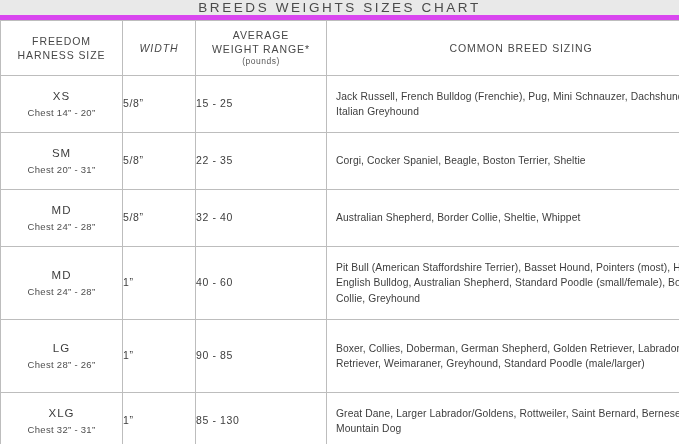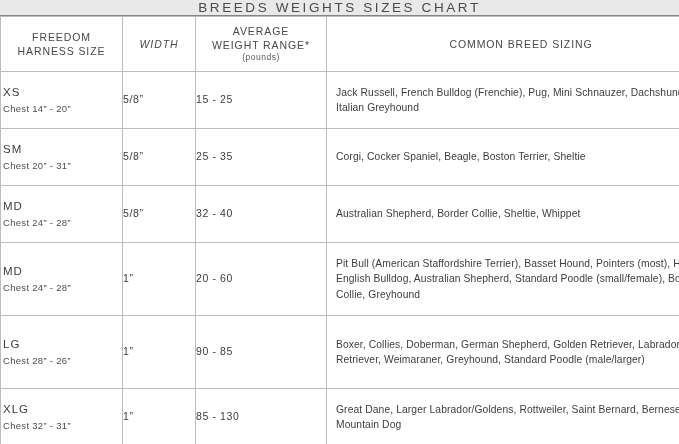--- a/index.html
+++ b/index.html
@@ -20,21 +20,21 @@
     box-sizing: border-box;
     display: flex;
     flex-direction: column;
   }
   .title-bar {
     background: #e9e9e9;
     height: 30px;
     display: flex;
     align-items: center;
     justify-content: center;
-    border-bottom: 1px solid #d946ef;
+    border-bottom: 5px solid #d946ef;
   }
   .title-bar .title {
     font-size: 13.5px;
     letter-spacing: 2.6px;
     color: #4a4a4a;
     font-weight: normal;
   }
   table {
     border-collapse: collapse;
     width: 679px;
@@ -65,21 +65,21 @@
     font-size: 8.5px;
     letter-spacing: 0.5px;
     color: #5a5a5a;
   }
   tbody td {
     height: 44px;
     font-size: 10.5px;
     line-height: 1.45;
   }
   .cell-size {
-    text-align: left;
+    text-align: center;
     padding: 4px 2px;
   }
   .cell-size .sz {
     display: block;
     font-size: 11.5px;
     letter-spacing: 1px;
     color: #3d3d3d;
     margin-bottom: 2px;
   }
   .cell-size .chest {
@@ -143,41 +143,41 @@
         <td class="cell-center">15 - 25</td>
         <td class="cell-breeds">Jack Russell, French Bulldog (Frenchie), Pug, Mini Schnauzer, Dachshund, Italian Greyhound</td>
       </tr>
 
       <tr>
         <td class="cell-size">
           <span class="sz">SM</span>
           <span class="chest">Chest 20” - 31”</span>
         </td>
         <td class="cell-center">5/8”</td>
-        <td class="cell-center">25 - 35</td>
+        <td class="cell-center">22 - 35</td>
         <td class="cell-breeds">Corgi, Cocker Spaniel, Beagle, Boston Terrier, Sheltie</td>
       </tr>
 
       <tr>
         <td class="cell-size">
           <span class="sz">MD</span>
           <span class="chest">Chest 24” - 28”</span>
         </td>
         <td class="cell-center">5/8”</td>
         <td class="cell-center">32 - 40</td>
         <td class="cell-breeds">Australian Shepherd, Border Collie, Sheltie, Whippet</td>
       </tr>
 
       <tr class="r-tall">
         <td class="cell-size">
           <span class="sz">MD</span>
           <span class="chest">Chest 24” - 28”</span>
         </td>
         <td class="cell-center">1”</td>
-        <td class="cell-center">20 - 60</td>
+        <td class="cell-center">40 - 60</td>
         <td class="cell-breeds">Pit Bull (American Staffordshire Terrier), Basset Hound, Pointers (most), Husky, English Bulldog, Australian Shepherd, Standard Poodle (small/female), Border Collie, Greyhound</td>
       </tr>
 
       <tr class="r-tall">
         <td class="cell-size">
           <span class="sz">LG</span>
           <span class="chest">Chest 28” - 26”</span>
         </td>
         <td class="cell-center">1”</td>
         <td class="cell-center">90 - 85</td>

